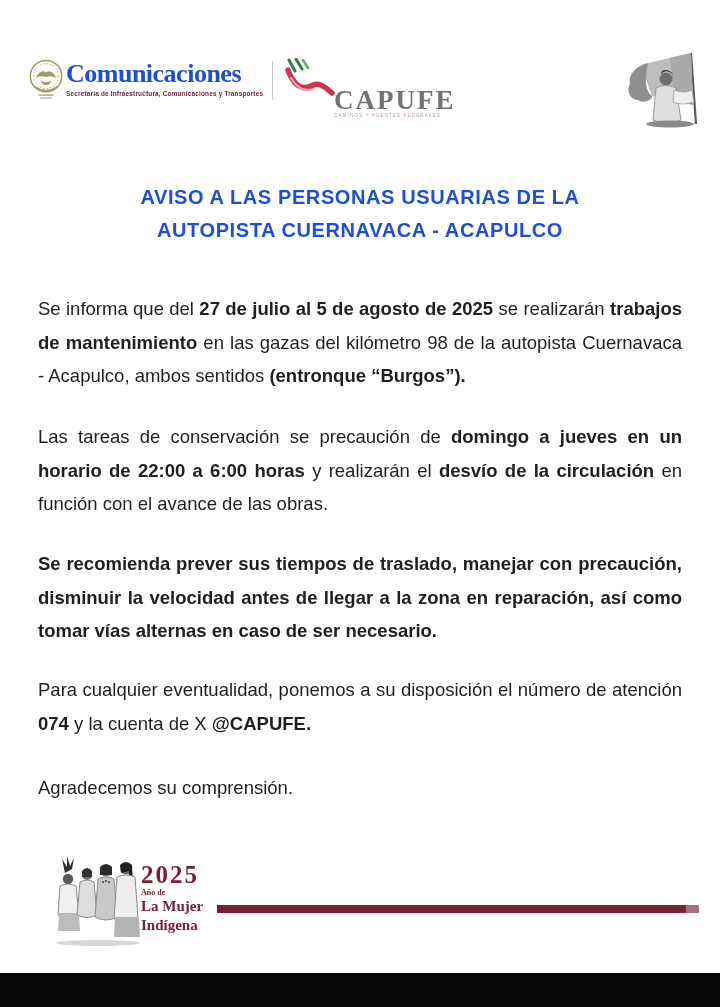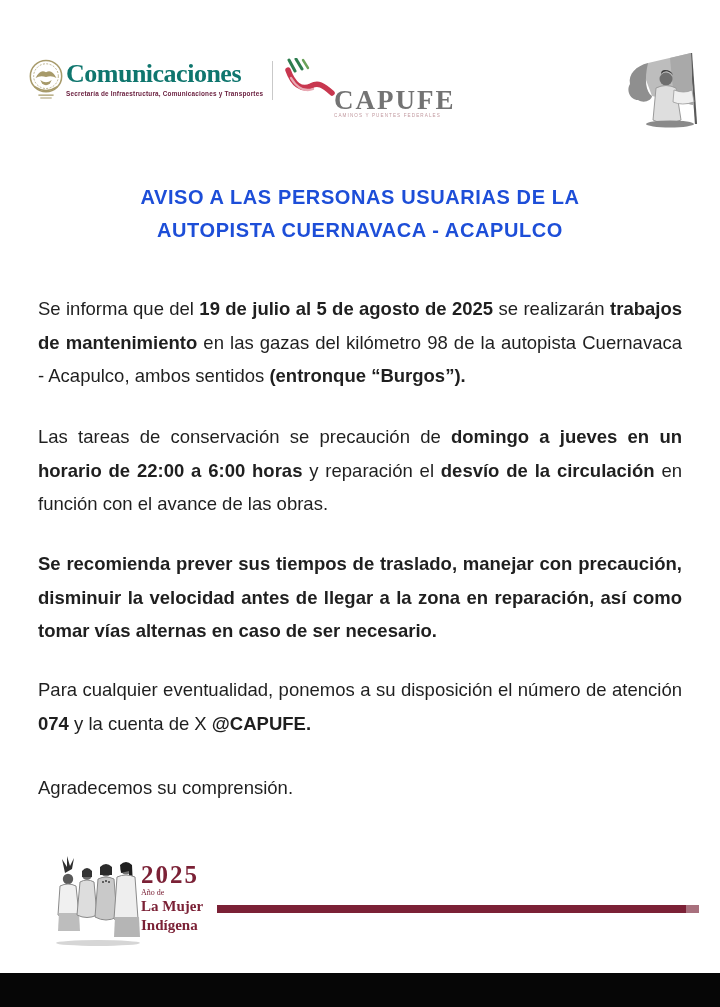--- a/index.html
+++ b/index.html
@@ -3,21 +3,21 @@
 <meta charset="utf-8">
 <style>
   html,body{margin:0;padding:0;background:#ffffff;}
   #page{position:relative;width:720px;height:1007px;background:#ffffff;overflow:hidden;
         font-family:"Liberation Sans",sans-serif;color:#1f1f1f;}
 
   
   .seal{position:absolute;left:27px;top:56px;width:38px;height:46px;}
   .sct-block{position:absolute;left:66px;top:60px;width:210px;}
   .sct-name{font-family:"Liberation Serif",serif;font-weight:bold;font-size:26px;
-            letter-spacing:-0.5px;color:#0f766e;line-height:28px;}
+            letter-spacing:-0.5px;color:#1d4ed8;line-height:28px;}
   .sct-sub{font-size:6.4px;font-weight:bold;color:#6b2140;margin-top:2px;letter-spacing:0.2px;}
   .v-divider{position:absolute;left:272px;top:61px;width:1px;height:39px;background:#c9c9c9;}
   .capufe-mark{position:absolute;left:285px;top:58px;width:50px;height:44px;}
   .capufe-text{position:absolute;left:334px;top:69px;width:110px;}
   .capufe-name{font-family:"Liberation Serif",serif;font-size:27px;color:#737373;
                letter-spacing:2px;font-weight:bold;line-height:22px;margin-top:20px;}
   .capufe-sub{font-size:4.6px;color:#c29aa0;letter-spacing:1.1px;margin-top:2px;}
   .flag-art{position:absolute;left:618px;top:50px;width:95px;height:82px;}
 
   
@@ -31,21 +31,21 @@
   .para b{font-weight:bold;}
   .para.allbold{font-weight:bold;}
   .para.nojustify{text-align:left;}
   #p1{top:292px;} #p2{top:420px;} #p3{top:547px;} #p4{top:673px;} #p5{top:771px;}
 
   
   .women-art{position:absolute;left:53px;top:853px;width:88px;height:95px;}
   .year-block{position:absolute;left:141px;top:862px;width:82px;text-align:left;
               color:#7b2136;font-family:"Liberation Serif",serif;}
   .year-num{font-size:25px;font-weight:bold;letter-spacing:2px;line-height:26px;}
-  .year-small{font-size:8px;font-weight:normal;line-height:9px;}
+  .year-small{font-size:8px;font-weight:bold;line-height:9px;}
   .year-line{font-size:15px;font-weight:bold;line-height:19px;}
   .footer-bar{position:absolute;left:217px;top:905px;width:469px;height:8px;background:#7b2136;}
   .footer-bar-cap{position:absolute;left:686px;top:905px;width:13px;height:8px;background:#a8707d;}
   .date{position:absolute;right:31px;top:865px;font-size:21px;color:#151515;}
   .bottom-bar{position:absolute;left:0;top:973px;width:720px;height:34px;background:#060606;}
 </style>
 </head>
 <body>
 
 <div id="page">
@@ -89,23 +89,23 @@
     <path d="M38,38 Q48,33 58,38 L63,70 Q48,77 35,70 Z" fill="#dedede" stroke="#9a9a9a" stroke-width="1"></path>
     <path d="M56,40 Q66,44 74,40 L76,52 Q64,56 55,52 Z" fill="#efefef" stroke="#9a9a9a" stroke-width="0.8"></path>
     <ellipse cx="52" cy="74" rx="24" ry="3.5" fill="#8a8a8a"></ellipse>
   </svg>
 
   <div class="notice-title">
     <div>AVISO A LAS PERSONAS USUARIAS DE LA</div>
     <div>AUTOPISTA CUERNAVACA - ACAPULCO</div>
   </div>
 
-  <p class="para" id="p1"><span>Se informa que del </span><b>19 de julio al 5 de agosto de 2025</b><span> se realizarán </span><b>trabajos de mantenimiento</b><span> en las gazas del kilómetro 98 de la autopista Cuernavaca - Acapulco, ambos sentidos </span><b>(entronque “Burgos”).</b></p>
+  <p class="para" id="p1"><span>Se informa que del </span><b>27 de julio al 5 de agosto de 2025</b><span> se realizarán </span><b>trabajos de mantenimiento</b><span> en las gazas del kilómetro 98 de la autopista Cuernavaca - Acapulco, ambos sentidos </span><b>(entronque “Burgos”).</b></p>
 
-  <p class="para" id="p2"><span>Las tareas de conservación se precaución de </span><b>domingo a jueves en un horario de 22:00 a 6:00 horas</b><span> y reparación el </span><b>desvío de la circulación</b><span> en función con el avance de las obras.</span></p>
+  <p class="para" id="p2"><span>Las tareas de conservación se precaución de </span><b>domingo a jueves en un horario de 22:00 a 6:00 horas</b><span> y realizarán el </span><b>desvío de la circulación</b><span> en función con el avance de las obras.</span></p>
 
   <p class="para allbold" id="p3"><span>Se recomienda prever sus tiempos de traslado, manejar con precaución, disminuir la velocidad antes de llegar a la zona en reparación, así como tomar vías alternas en caso de ser necesario.</span></p>
 
   <p class="para" id="p4"><span>Para cualquier eventualidad, ponemos a su disposición el número de atención </span><b>074</b><span> y la cuenta de X </span><b>@CAPUFE.</b></p>
 
   <p class="para nojustify" id="p5"><span>Agradecemos su comprensión.</span></p>
 
   <svg class="women-art" viewBox="0 0 88 95" aria-hidden="true">
     <path d="M12,20 L9,6 L14,14 L14,3 L17,13 L21,5 L19,16 Z" fill="#2f2f2f"></path>
     <circle cx="15" cy="26" r="5.2" fill="#5a5a5a"></circle>

